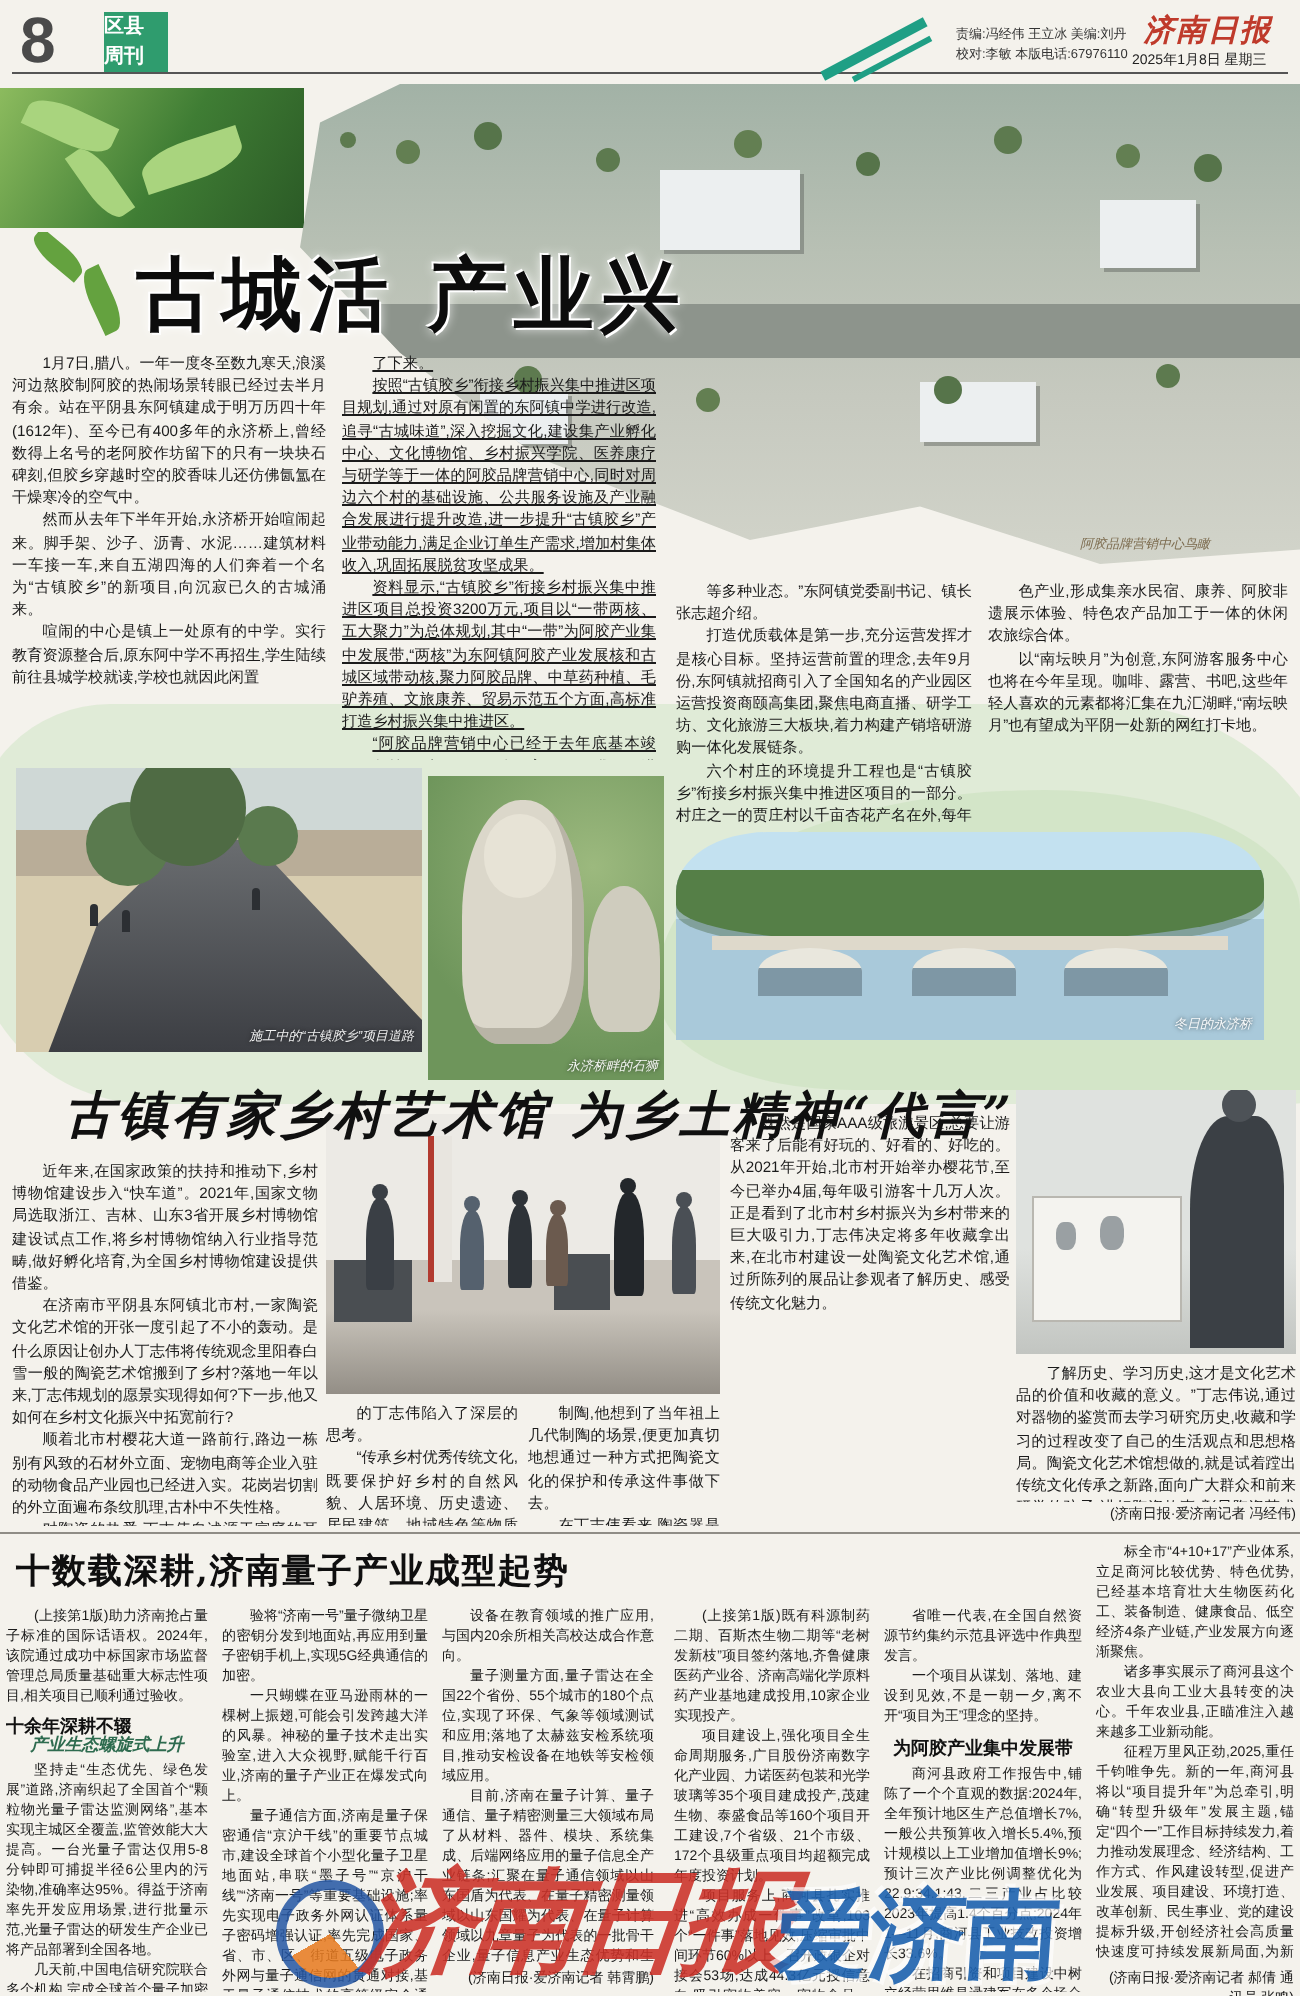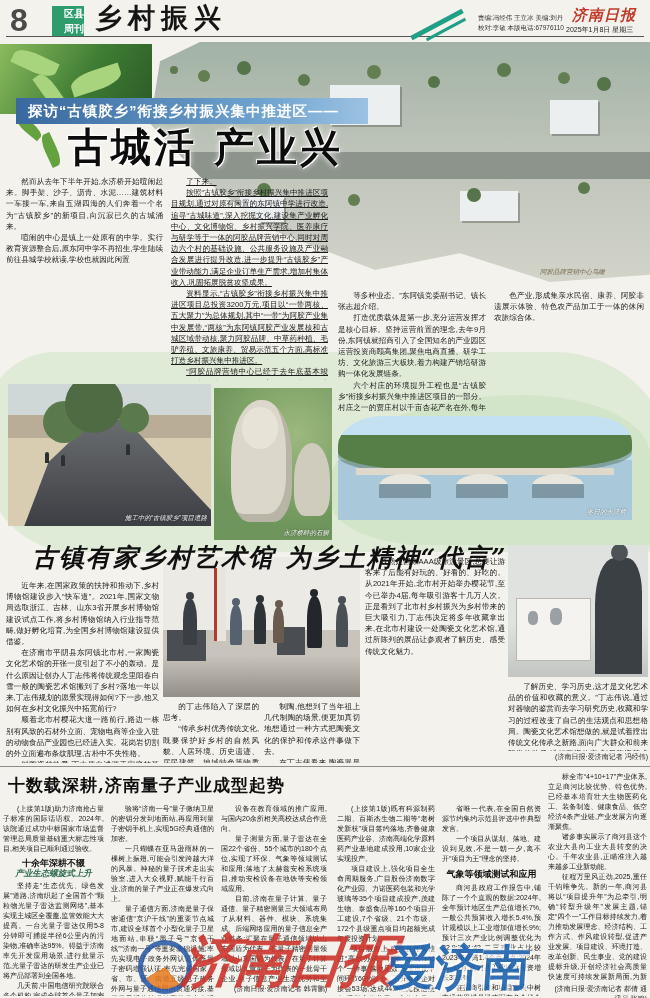--- a/index.html
+++ b/index.html
@@ -2,21 +2,21 @@
 <html><head>
 <meta charset="utf-8">
 <style>
   html,body{margin:0;padding:0;}
   body{background:#e8e6e0;font-family:"Liberation Sans",sans-serif;}
   #page{position:relative;width:650px;height:998px;background:#f4f2ec;overflow:hidden;margin:0 auto;}
 
   
   .pagenum{position:absolute;left:10px;top:2px;font-size:32px;font-weight:bold;color:#4a4a4a;}
   .secbox{position:absolute;left:52px;top:6px;width:32px;height:30px;background:#2f9c6e;color:#fff;
-          font-size:10px;font-weight:bold;text-align:right;line-height:15px;}
+          font-size:10px;font-weight:bold;text-align:left;line-height:15px;}
   .sectitle{position:absolute;left:95px;top:0px;font-size:27px;font-weight:900;color:#151515;
             letter-spacing:6px;font-family:"DejaVu Serif",serif;}
   .hrule{position:absolute;left:6px;top:36px;width:638px;height:1px;background:#555;}
   .slash{position:absolute;background:#1f9f85;transform:rotate(-28deg);}
   .slash.a{left:408px;top:22px;width:58px;height:5px;}
   .slash.b{left:424px;top:28px;width:44px;height:3px;}
   .editors{position:absolute;left:478px;top:13px;width:120px;font-size:6.5px;line-height:10px;color:#333;}
   .masthead{position:absolute;left:572px;top:6px;font-size:15px;font-weight:bold;font-style:italic;
             color:#bf3a2b;font-family:"DejaVu Serif",serif;letter-spacing:1px;}
   .hdate{position:absolute;left:566px;top:25px;font-size:7px;color:#222;}
@@ -45,21 +45,21 @@
           font-weight:bold;padding-left:12px;letter-spacing:1px;z-index:4;}
   .bigtitle{position:absolute;left:68px;top:120px;font-size:40px;font-weight:900;color:#0c0c0c;
             font-family:"DejaVu Serif",serif;letter-spacing:3px;z-index:4;
             text-shadow:1px 1px 0 #fff,-1px -1px 0 #fff,0 0 6px #fff;}
 
   
   .col{position:absolute;text-align:justify;font-size:7.6px;line-height:11.2px;color:#1b1b1b;overflow:hidden;z-index:3;}
   .col .para{margin:0;text-indent:2em;}
   .bcol{font-size:7px;line-height:10px;}
   .byline{position:absolute;font-size:7px;color:#1b1b1b;text-align:right;z-index:3;}
-  .subhead1{margin:4px 0 0;font-size:9px;font-weight:bold;text-align:center;text-indent:0;color:#111;}
+  .subhead1{margin:4px 0 0;font-size:9px;font-weight:bold;text-align:left;text-indent:0;color:#111;}
   .subhead2{margin:0 0 3px;font-size:8.5px;font-weight:bold;font-style:italic;text-align:center;
             text-indent:0;color:#2e6b4f;font-family:"DejaVu Serif",serif;}
 
   
   .wave1{position:absolute;left:-15px;top:352px;width:690px;height:200px;background:#d9e8d0;
          border-radius:70px 120px 30px 90px;opacity:.75;z-index:1;}
   .wave2{position:absolute;left:330px;top:395px;width:320px;height:150px;background:#cfe3c4;
          border-radius:60% 40% 0 30%;opacity:.8;z-index:1;}
 
   
@@ -113,21 +113,20 @@
 </head>
 <body>
 
 <div id="page">
 
   <div class="pagenum">8</div>
   <div class="secbox">
     <div>区县</div>
     <div>周刊</div>
   </div>
-  <div class="sectitle">乡村振兴</div>
   <div class="hrule"></div>
   <div class="slash a"></div>
   <div class="slash b"></div>
   <div class="editors">
     <div>责编:冯经伟 王立冰 美编:刘丹</div>
     <div>校对:李敏 本版电话:67976110</div>
   </div>
   <div class="masthead">济南日报</div>
   <div class="hdate">2025年1月8日 星期三</div>
 
@@ -143,40 +142,41 @@
   <div class="ph aerial">
     <div class="road"></div>
     <div class="bld" style="left:36%;top:18%;width:70px;height:40px;"></div>
     <div class="bld" style="left:62%;top:62%;width:58px;height:30px;"></div>
     <div class="bld" style="left:80%;top:24%;width:48px;height:34px;"></div>
     <div class="bld" style="left:18%;top:64%;width:44px;height:26px;"></div>
     <div class="trees"></div>
   </div>
   <div class="cap" style="left:540px;top:268px;z-index:4;">阿胶品牌营销中心鸟瞰</div>
 
-  <div class="kicker">探访“古镇胶乡”衔接乡村振兴集中推进区——</div>
   <div class="bigtitle">古城活  产业兴</div>
 
   <div class="col" style="left:6px;top:176px;width:157px;height:204px;">
+      <p class="para">1月7日,腊八。一年一度冬至数九寒天,浪溪河边熬胶制阿胶的热闹场景转眼已经过去半月有余。站在平阴县东阿镇建成于明万历四十年(1612年)、至今已有400多年的永济桥上,曾经数得上名号的老阿胶作坊留下的只有一块块石碑刻,但胶乡穿越时空的胶香味儿还仿佛氤氲在干燥寒冷的空气中。</p>
       <p class="para">然而从去年下半年开始,永济桥开始喧闹起来。脚手架、沙子、沥青、水泥……建筑材料一车接一车,来自五湖四海的人们奔着一个名为“古镇胶乡”的新项目,向沉寂已久的古城涌来。</p>
       <p class="para">喧闹的中心是镇上一处原有的中学。实行教育资源整合后,原东阿中学不再招生,学生陆续前往县城学校就读,学校也就因此闲置</p>
     </div>
   <div class="col" style="left:171px;top:176px;width:157px;height:204px;text-decoration:underline;">
       <p class="para">了下来。</p>
       <p class="para">按照“古镇胶乡”衔接乡村振兴集中推进区项目规划,通过对原有闲置的东阿镇中学进行改造,追寻“古城味道”,深入挖掘文化,建设集产业孵化中心、文化博物馆、乡村振兴学院、医养康疗与研学等于一体的阿胶品牌营销中心,同时对周边六个村的基础设施、公共服务设施及产业融合发展进行提升改造,进一步提升“古镇胶乡”产业带动能力,满足企业订单生产需求,增加村集体收入,巩固拓展脱贫攻坚成果。</p>
       <p class="para">资料显示,“古镇胶乡”衔接乡村振兴集中推进区项目总投资3200万元,项目以“一带两核、五大聚力”为总体规划,其中“一带”为阿胶产业集中发展带,“两核”为东阿镇阿胶产业发展核和古城区域带动核,聚力阿胶品牌、中草药种植、毛驴养殖、文旅康养、贸易示范五个方面,高标准打造乡村振兴集中推进区。</p>
       <p class="para">“阿胶品牌营销中心已经于去年底基本竣工。坚持‘人才+项目’一体引育的原则,我们引进了阿胶精深加工项目和黑驴活力工厂项目,入驻企业已经达到十多家,初步形成了芝麻、玫瑰、阿胶研学体验和阿胶电商</p>
     </div>
   <div class="col" style="left:338px;top:290px;width:148px;height:122px;">
       <p class="para">等多种业态。”东阿镇党委副书记、镇长张志超介绍。</p>
       <p class="para">打造优质载体是第一步,充分运营发挥才是核心目标。坚持运营前置的理念,去年9月份,东阿镇就招商引入了全国知名的产业园区运营投资商颐高集团,聚焦电商直播、研学工坊、文化旅游三大板块,着力构建产销培研游购一体化发展链条。</p>
       <p class="para">六个村庄的环境提升工程也是“古镇胶乡”衔接乡村振兴集中推进区项目的一部分。村庄之一的贾庄村以千亩杏花产名在外,每年三月份举办的杏花节已经成为当地家喻户晓的节庆活动。项目在实施中,为贾庄村在杏花节开幕式场地规划建设了一处花元素突出的“杏花大舞台”。</p>
     </div>
   <div class="col" style="left:494px;top:290px;width:150px;height:250px;">
       <p class="para">色产业,形成集亲水民宿、康养、阿胶非遗展示体验、特色农产品加工于一体的休闲农旅综合体。</p>
+      <p class="para">以“南坛映月”为创意,东阿游客服务中心也将在今年呈现。咖啡、露营、书吧,这些年轻人喜欢的元素都将汇集在九汇湖畔,“南坛映月”也有望成为平阴一处新的网红打卡地。</p>
     </div>
 
   <div class="wave1"></div>
   <div class="wave2"></div>
 
   <div class="ph road">
     <div class="asph"></div>
     <div class="tree"></div>
     <div class="p" style="left:18%;top:48%;"></div>
     <div class="p" style="left:26%;top:50%;"></div>
@@ -266,21 +266,21 @@
   <div class="col bcol" style="left:337px;top:804px;width:98px;height:192px;">
       <p class="para">(上接第1版)既有科源制药二期、百斯杰生物二期等“老树发新枝”项目签约落地,齐鲁健康医药产业谷、济南高端化学原料药产业基地建成投用,10家企业实现投产。</p>
       <p class="para">项目建设上,强化项目全生命周期服务,广目股份济南数字化产业园、力诺医药包装和光学玻璃等35个项目建成投产,茂建生物、泰盛食品等160个项目开工建设,7个省级、21个市级、172个县级重点项目均超额完成年度投资计划。</p>
       <p class="para">项目服务上,商河县扎实推进“高效办成一件事”改革,103个“一件事”落地见效,压缩审批中间环节60%以上。召开政银企对接会53场,达成44.3亿元授信意向;吸引宠物美容、宠物食品、宠物训练、宠物电商等企业入驻的动物食品产业园也已经进入实</p>
     </div>
   <div class="col bcol" style="left:442px;top:804px;width:99px;height:192px;">
     <div>
         <p class="para">省唯一代表,在全国自然资源节约集约示范县评选中作典型发言。</p>
         <p class="para">一个项目从谋划、落地、建设到见效,不是一朝一夕,离不开“项目为王”理念的坚持。</p>
       </div>
-    <p class="shsub">气象等领域测试和应用</p>
+    <p class="shsub">为阿胶产业集中发展带</p>
     <div>
         <p class="para">商河县政府工作报告中,铺陈了一个个直观的数据:2024年,全年预计地区生产总值增长7%,一般公共预算收入增长5.4%,预计规模以上工业增加值增长9%;预计三次产业比例调整优化为22.9:34.1:43,二三产业占比较2023年提高1.4个百分点;2024年1—11月,商河县工业技改投资增长33.6%。</p>
         <p class="para">在招商引资和项目建设中树立经营思维是逯建军在多个场合多次强调的观点。</p>
       </div>
   </div>
   <div class="col bcol" style="left:548px;top:772px;width:99px;height:210px;">
       <p class="para">标全市“4+10+17”产业体系,立足商河比较优势、特色优势,已经基本培育壮大生物医药化工、装备制造、健康食品、低空经济4条产业链,产业发展方向逐渐聚焦。</p>
       <p class="para">诸多事实展示了商河县这个农业大县向工业大县转变的决心。千年农业县,正瞄准注入越来越多工业新动能。</p>
       <p class="para">征程万里风正劲,2025,重任千钧唯争先。新的一年,商河县将以“项目提升年”为总牵引,明确“转型升级年”发展主题,锚定“四个一”工作目标持续发力,着力推动发展理念、经济结构、工作方式、作风建设转型,促进产业发展、项目建设、环境打造、改革创新、民生事业、党的建设提标升级,开创经济社会高质量快速度可持续发展新局面,为新时代社会主义现代化强省会建设作出更多商河贡献。</p>
     </div>

